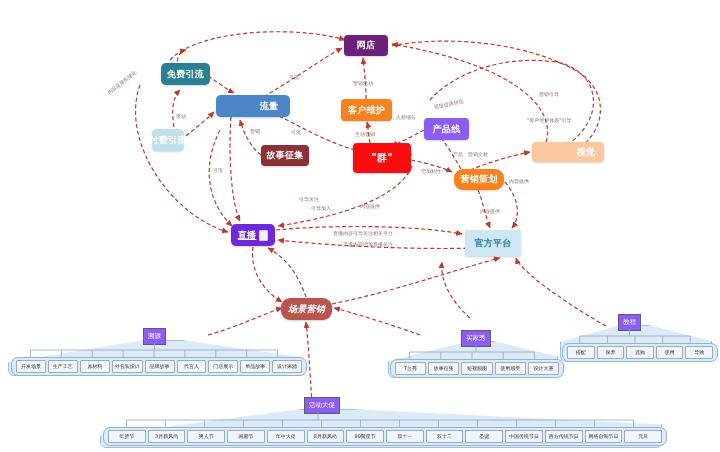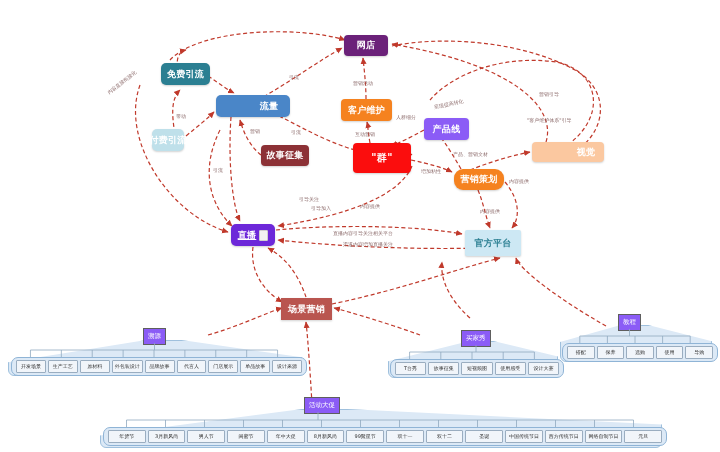--- a/index.html
+++ b/index.html
@@ -16,21 +16,21 @@
   .n-liuliang{left:216px;top:95px;width:42px;height:22px;background:#4a86c8;font-size:9px;border-radius:5px;padding-left:32px;}
   .n-fufei   {left:152px;top:129px;width:32px;height:22px;background:#bfe0ea;color:#ffffff;font-size:9px;border-radius:5px;}
   .n-xianxia {left:261px;top:145px;width:48px;height:21px;background:#8c3136;font-size:9px;border-radius:4px;}
   .n-kehu    {left:341px;top:99px;width:51px;height:22px;background:#f5821f;font-size:9px;border-radius:4px;}
   .n-qun     {left:353px;top:143px;width:58px;height:30px;background:#fb0d0d;font-size:10px;border-radius:4px;}
   .n-chanpin {left:424px;top:118px;width:45px;height:22px;background:#8b5cf6;color:#ffffff;font-size:9px;border-radius:4px;}
   .n-shijue  {left:532px;top:142px;width:36px;height:20px;background:#fbc8a0;color:#ffffff;font-size:9px;border-radius:4px;padding-left:36px;}
   .n-yingxiao{left:454px;top:169px;width:50px;height:21px;background:#f5821f;font-size:9px;border-radius:9px;}
   .n-zhibo   {left:231px;top:224px;width:44px;height:22px;background:#6d28d9;font-size:9px;border-radius:5px;text-decoration:underline;}
   .n-guanfang{left:465px;top:230px;width:56px;height:26px;background:#cde8f4;color:#2b7f92;font-size:9px;border-radius:2px;}
-  .n-changjing{left:281px;top:298px;width:51px;height:22px;background:#b9554f;font-size:9px;border-radius:0;}
+  .n-changjing{left:281px;top:298px;width:51px;height:22px;background:#b9554f;font-size:9px;border-radius:9px;font-style:italic;}
 
   .doc-ico{display:inline-block;width:7px;height:9px;background:#f2f2f2;
            border:1px solid #cfcfcf;margin-left:3px;border-radius:1px;}
 
   .elabel{position:absolute;font-size:5px;color:#8c6b6b;white-space:nowrap;
           transform-origin:left center;}
 
   
   .tree{position:absolute;}
   .tree .fan{position:absolute;background:#dce9f6;border:1px solid #9fc0dd;}

